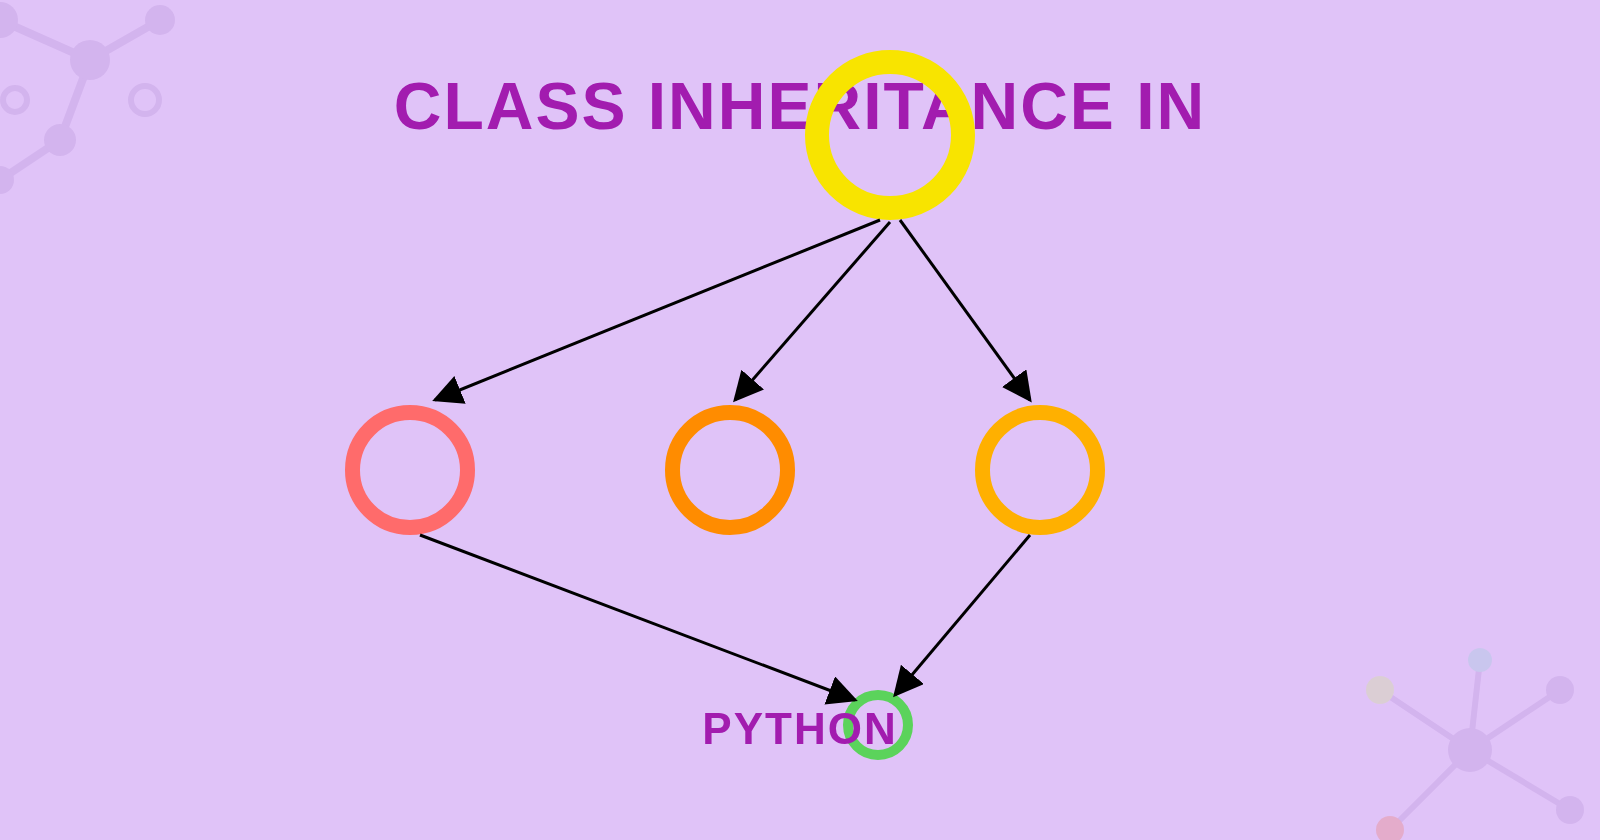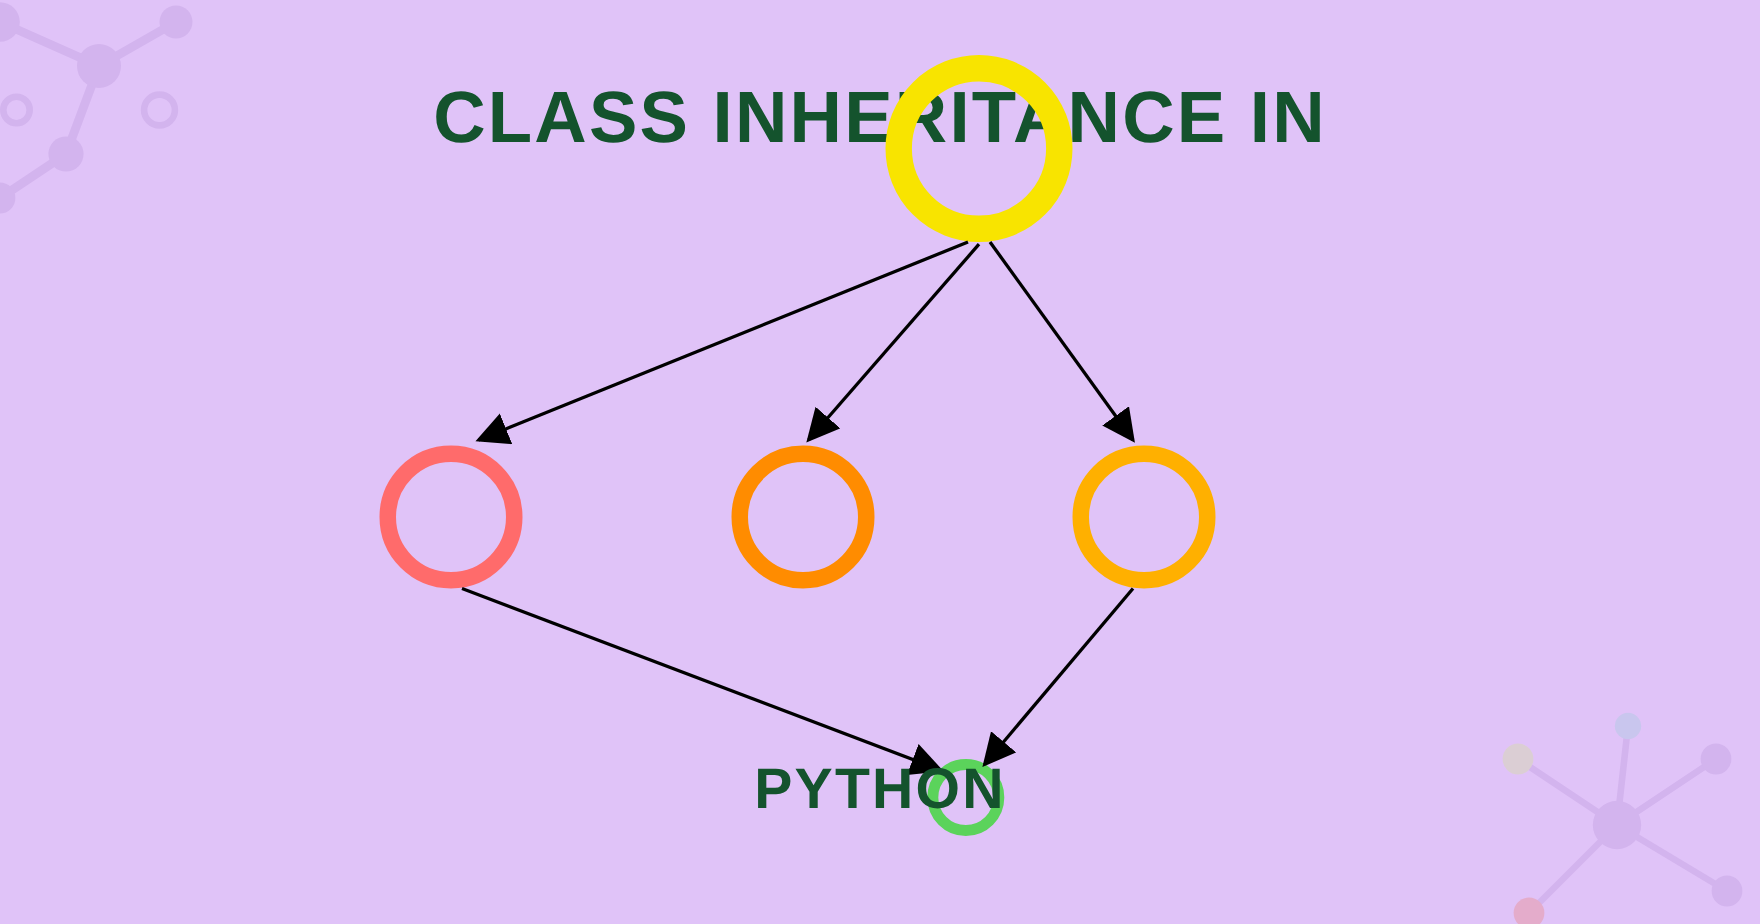--- a/index.html
+++ b/index.html
@@ -1,24 +1,24 @@
 <!DOCTYPE html>
 <html><head>
 <meta charset="utf-8">
 <style>
   html,body{margin:0;padding:0;width:1600px;height:840px;overflow:hidden}
   body{background:#E0C3F8;font-family:sans-serif;position:relative}
   .title,.subtitle{
     position:absolute;left:50%;transform:translateX(-50%);
-    font-weight:900;color:#14532d;letter-spacing:2px;
+    font-weight:900;color:#a21caf;letter-spacing:2px;
     text-transform:uppercase;white-space:nowrap;
     font-family:'Arial Black',Impact,sans-serif;
   }
   .title{top:68px;font-size:66px}
-  .subtitle{top:688px;font-size:52px}
+  .subtitle{top:704px;font-size:44px}
   .node{position:absolute;border-radius:50%;background:transparent;box-sizing:border-box}
   .node-yellow{width:170px;height:170px;border:24px solid #F8E400;top:50px;left:805px}
   .node-pink{width:130px;height:130px;border:15px solid #FF6B6B;top:405px;left:345px}
   .node-orange{width:130px;height:130px;border:15px solid #FF8C00;top:405px;left:665px}
   .node-amber{width:130px;height:130px;border:15px solid #FFB000;top:405px;left:975px}
   .node-green{width:70px;height:70px;border:10px solid #5BD35B;top:690px;left:843px}
   .deco-tl{position:absolute;top:-20px;left:-40px;opacity:0.55}
   .deco-br{position:absolute;bottom:-30px;right:-20px;opacity:0.55}
   svg.arrows{position:absolute;top:0;left:0;width:1600px;height:840px;pointer-events:none}
 </style>

